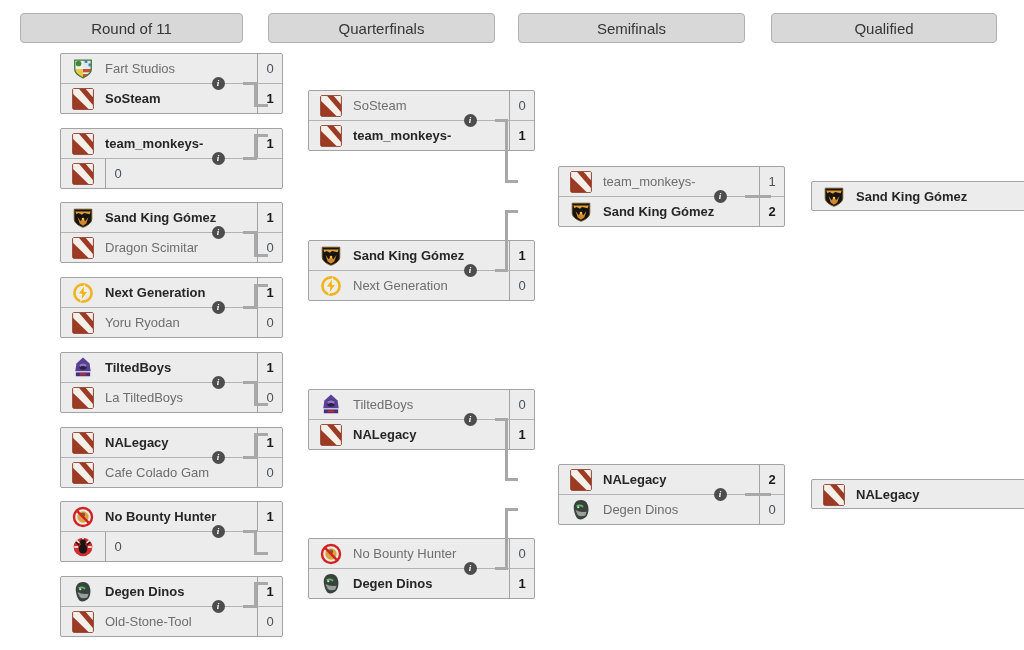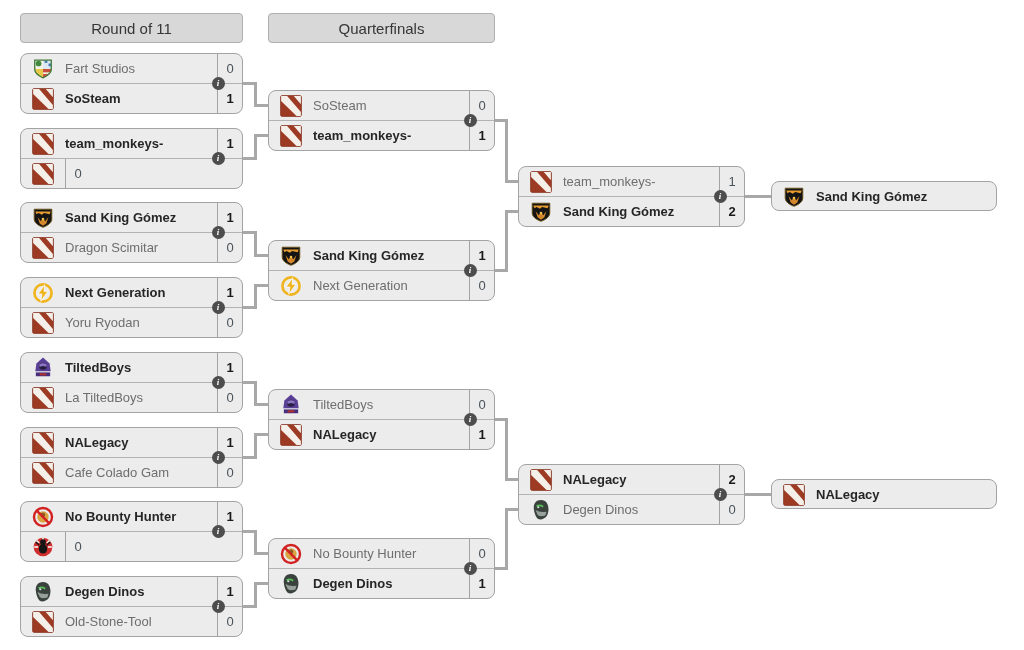--- a/index.html
+++ b/index.html
@@ -12,22 +12,23 @@
     background:var(--header-bg,#d8d8d8);
     border:1px solid var(--header-border,#b0b0b0);
     border-radius:4px;
     display:flex;align-items:center;justify-content:center;
     font-size:15px;color:var(--header-text,#363636);
   }
   .match{
     position:absolute;
     background:var(--row-bg,#ececec);
     border:1px solid var(--box-border,#a3a3a3);
-    border-radius:8px;
+    border-radius:2px;
     box-sizing:border-box;
+    margin-left:40px;
   }
   .team-row{display:flex;align-items:center;height:29px;}
   .team-row.second{border-top:1px solid var(--row-divider,#b3b3b3);}
   .icon-cell{width:44px;display:flex;align-items:center;justify-content:center;flex:0 0 44px;}
   .icon-cell svg{display:block;}
   .team-name{
     flex:1;font-size:13px;color:var(--loser-text,#6e6e6e);
     white-space:nowrap;overflow:hidden;line-height:29px;
   }
   .team-row.winner .team-name{color:var(--winner-text,#262626);font-weight:bold;}
@@ -47,20 +48,22 @@
     display:flex;align-items:center;justify-content:center;
     z-index:6;cursor:pointer;
   }
 </style>
 </head>
 <body>
 
 <div class="bracket" id="bracket">
   <div class="round-header" style="left: 20px; top: 13px; width: 221px;">Round of 11</div>
   <div class="round-header" style="left: 268px; top: 13px; width: 225px;">Quarterfinals</div>
+  <div class="round-header" style="left: 518px; top: 13px; width: 225px;">Semifinals</div>
+  <div class="round-header" style="left: 771px; top: 13px; width: 224px;">Qualified</div>
 <div class="match" style="left: 20px; top: 53px; width: 223px; height: 61px;">
       <div class="team-row">
         <span class="icon-cell">
           <svg width="22" height="22" viewBox="0 0 20 20">
             <defs>
               <clipPath id="fsclip">
                 <path d="M2.5,2 h15 v8.5 c0,4.5 -7.5,7.5 -7.5,7.5 s-7.5,-3 -7.5,-7.5 z"></path>
               </clipPath>
             </defs>
             <g clip-path="url(#fsclip)">

